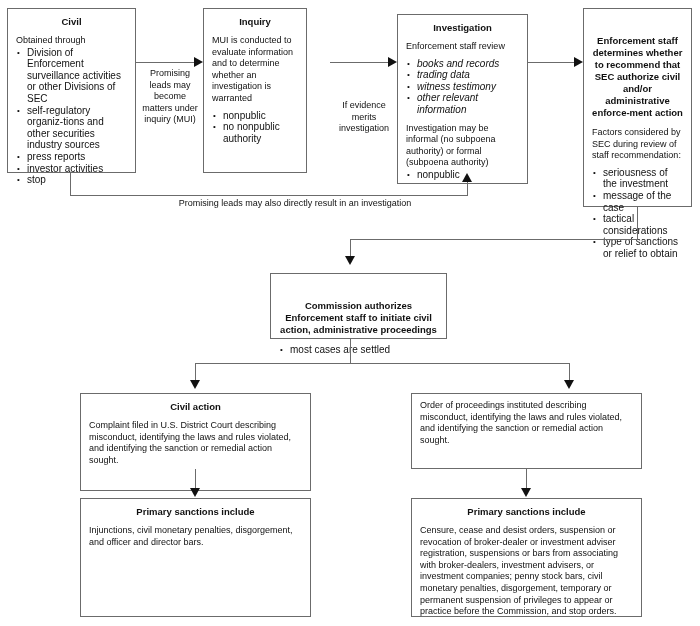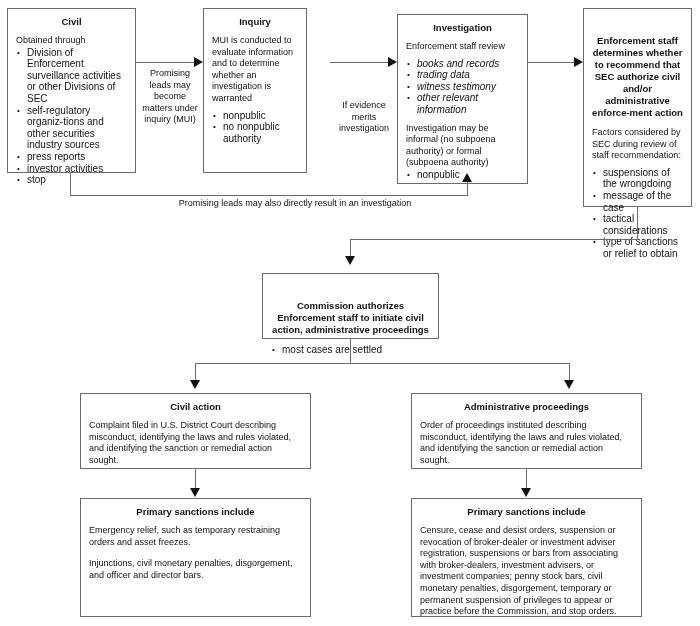--- a/index.html
+++ b/index.html
@@ -137,21 +137,21 @@
     <div class="para tight">Investigation may be informal (no subpoena authority) or formal (subpoena authority)</div>
     <ul class="bul">
       <li>nonpublic</li>
     </ul>
   </div>
 
   <div class="box" style="left:583px; top:8px; width:109px; height:199px;">
     <div class="box-title multiline">Enforcement staff determines whether to recommend that SEC authorize civil and/or administrative enforce-ment action</div>
     <div class="para">Factors considered by SEC during review of staff recommendation:</div>
     <ul class="bul">
-      <li>suspensions of the wrongdoing</li>
+      <li>seriousness of the investment</li>
       <li>message of the case</li>
       <li>tactical considerations</li>
       <li>type of sanctions or relief to obtain</li>
     </ul>
   </div>
 
   <div class="hline" style="left:136px; top:62px; width:58px;"></div>
   <div class="arrow arrow-right" style="left:194px; top:57px;"></div>
   <div class="edge-label" style="left:140px; top:68px; width:60px;">Promising leads may become matters under inquiry (MUI)</div>
 
@@ -166,53 +166,51 @@
   <div class="hline" style="left:70px; top:195px; width:397px;"></div>
   <div class="vline" style="left:467px; top:181px; height:15px;"></div>
   <div class="arrow arrow-up" style="left:462px; top:173px;"></div>
   <div class="edge-label" style="left:130px; top:198px; width:330px;">Promising leads may also directly result in an investigation</div>
 
   <div class="vline" style="left:637px; top:207px; height:33px;"></div>
   <div class="hline" style="left:350px; top:239px; width:288px;"></div>
   <div class="vline" style="left:350px; top:239px; height:17px;"></div>
   <div class="arrow arrow-down" style="left:345px; top:256px;"></div>
 
-  <div class="box" style="left:262px; top:273px; width:177px; height:66px;">
+  <div class="box" style="left:270px; top:273px; width:177px; height:66px;">
     <div class="box-title multiline">Commission authorizes Enforcement staff to initiate civil action, administrative proceedings</div>
     <ul class="bul">
       <li>most cases are settled</li>
     </ul>
   </div>
 
   <div class="vline" style="left:350px; top:339px; height:25px;"></div>
   <div class="hline" style="left:195px; top:363px; width:375px;"></div>
   <div class="vline" style="left:195px; top:363px; height:17px;"></div>
   <div class="arrow arrow-down" style="left:190px; top:380px;"></div>
   <div class="vline" style="left:569px; top:363px; height:17px;"></div>
   <div class="arrow arrow-down" style="left:564px; top:380px;"></div>
 
-  <div class="box" style="left:80px; top:393px; width:231px; height:76px;">
+  <div class="box" style="left:80px; top:393px; width:231px; height:98px;">
     <div class="box-title">Civil action</div>
     <div class="para">Complaint filed in U.S. District Court describing misconduct, identifying the laws and rules violated, and identifying the sanction or remedial action sought.</div>
   </div>
 
   <div class="box" style="left:411px; top:393px; width:231px; height:76px;">
-    <div class="box-title">Administrative proceedings</div>
     <div class="para">Order of proceedings instituted describing misconduct, identifying the laws and rules violated, and identifying the sanction or remedial action sought.</div>
   </div>
 
   <div class="vline" style="left:195px; top:469px; height:20px;"></div>
   <div class="arrow arrow-down" style="left:190px; top:488px;"></div>
 
   <div class="vline" style="left:526px; top:469px; height:20px;"></div>
   <div class="arrow arrow-down" style="left:521px; top:488px;"></div>
 
   <div class="box" style="left:80px; top:498px; width:231px; height:119px;">
     <div class="box-title">Primary sanctions include</div>
-    <div class="para" style="margin-bottom:10px;">Emergency relief, such as temporary restraining orders and asset freezes.</div>
     <div class="para">Injunctions, civil monetary penalties, disgorgement, and officer and director bars.</div>
   </div>
 
   <div class="box" style="left:411px; top:498px; width:231px; height:119px;">
     <div class="box-title">Primary sanctions include</div>
     <div class="para">Censure, cease and desist orders, suspension or revocation of broker-dealer or investment adviser registration, suspensions or bars from associating with broker-dealers, investment advisers, or investment companies; penny stock bars, civil monetary penalties, disgorgement, temporary or permanent suspension of privileges to appear or practice before the Commission, and stop orders.</div>
   </div>
 
 </div>
 

